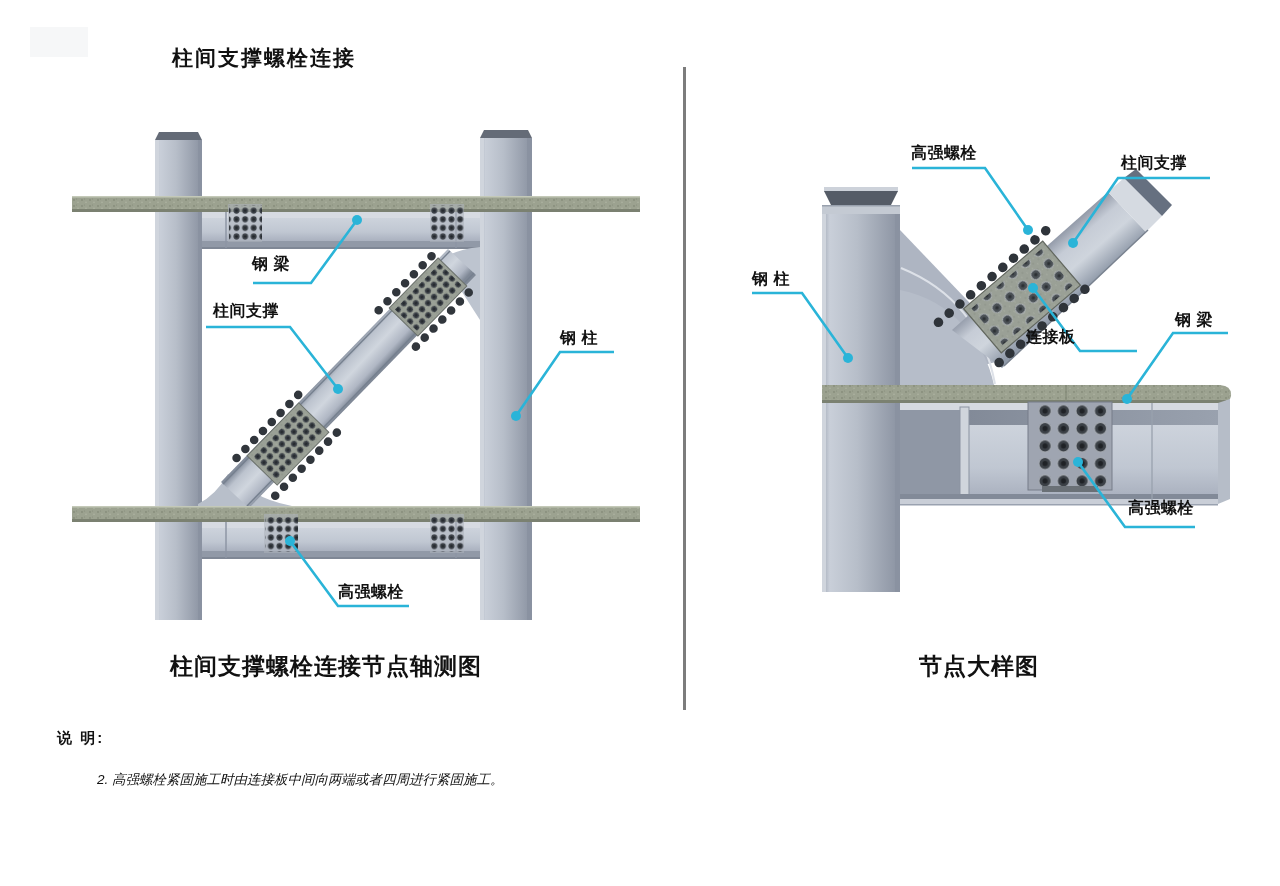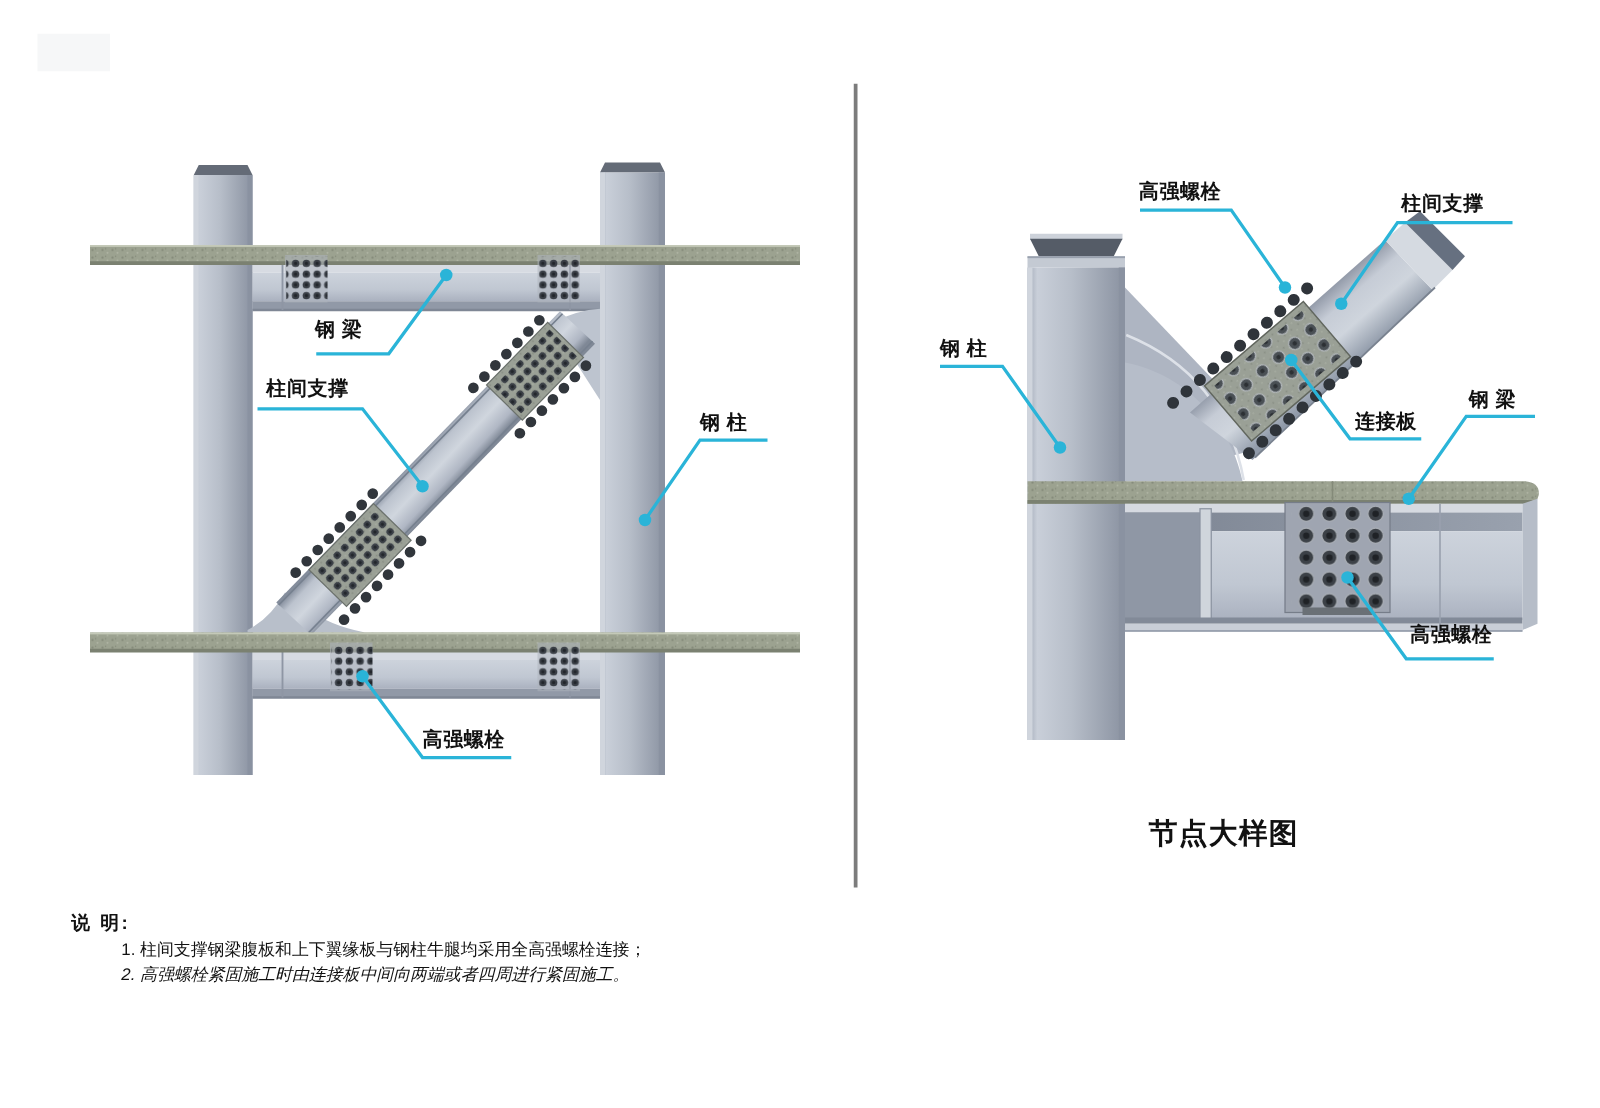--- a/index.html
+++ b/index.html
@@ -237,32 +237,33 @@
         <circle cx="1028" cy="230" r="5"></circle>
           <circle cx="1073" cy="243" r="5"></circle>
         <circle cx="848" cy="358" r="5"></circle>
           <circle cx="1033" cy="288" r="5"></circle>
         <circle cx="1127" cy="399" r="5"></circle>
           <circle cx="1078" cy="462" r="5"></circle>
       </g>
     </g>
   </svg>
 
+  <div class="abs title" style="left:172px;top:44px;">柱间支撑螺栓连接</div>
 
   <div class="abs lbl" style="left:252px;top:254px;">钢 梁</div>
   <div class="abs lbl" style="left:213px;top:301px;">柱间支撑</div>
   <div class="abs lbl" style="left:560px;top:328px;">钢 柱</div>
   <div class="abs lbl" style="left:338px;top:582px;">高强螺栓</div>
 
   <div class="abs lbl" style="left:911px;top:143px;">高强螺栓</div>
   <div class="abs lbl" style="left:1121px;top:153px;">柱间支撑</div>
   <div class="abs lbl" style="left:752px;top:269px;">钢 柱</div>
-  <div class="abs lbl" style="left:1084px;top:327px;">连接板</div>
+  <div class="abs lbl" style="left:1026px;top:327px;">连接板</div>
   <div class="abs lbl" style="left:1175px;top:310px;">钢 梁</div>
   <div class="abs lbl" style="left:1128px;top:498px;">高强螺栓</div>
 
+  <div class="abs caption" style="left:170px;top:651px;">柱间支撑螺栓连接节点轴测图</div>
   <div class="abs caption" style="left:919px;top:651px;font-family:Liberation Mono, monospace;">节点大样图</div>
 
   <div class="abs notes-head" style="left:57px;top:729px;">说 明:</div>
-  <div class="abs notes-item" style="left:97px;top:750px;">1. 柱间支撑钢梁腹板和上下翼缘板与钢柱牛腿均采用全高强螺栓连接；</div>
   <div class="abs notes-item" style="left:97px;top:770px;font-style:italic;">2. 高强螺栓紧固施工时由连接板中间向两端或者四周进行紧固施工。</div>
 
 </div>
 
 </body></html>

